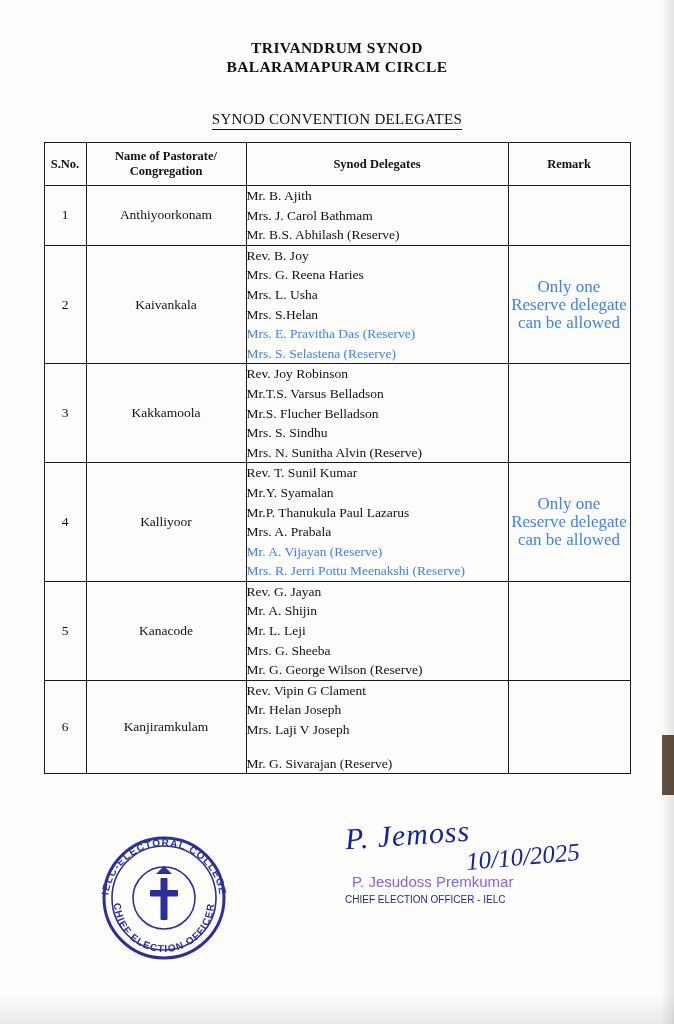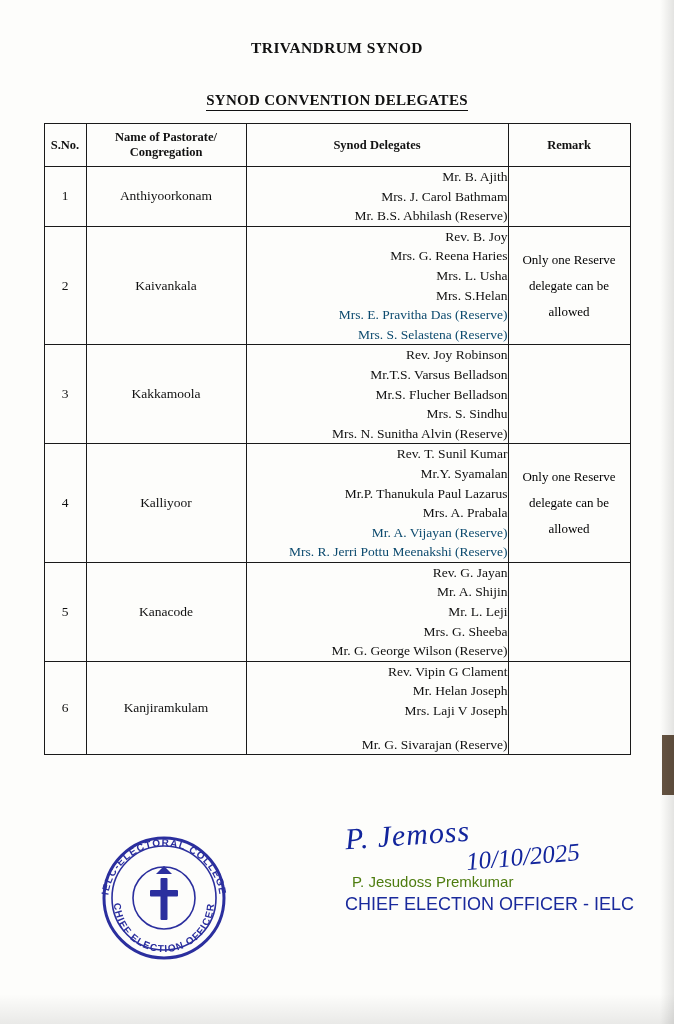--- a/index.html
+++ b/index.html
@@ -51,21 +51,21 @@
     padding-top: 38px;
   }
   .header .line {
     font-weight: bold;
     font-size: 15.5px;
     letter-spacing: .4px;
     line-height: 19px;
   }
   .subtitle {
     text-align: center;
-    font-weight: bold;
+    font-weight: normal;
     font-size: 15px;
     margin-top: 18px;
     letter-spacing: .3px;
     position: relative;
     display: inline-block;
   }
   .subtitle-wrap {
     text-align: center;
     margin-top: 17px;
   }
@@ -105,27 +105,27 @@
     text-align: center;
     font-size: 13.5px;
   }
   td.delegates-cell {
     padding: 3px 0 3px 8px;
     font-size: 13.5px;
     line-height: 19.6px;
   }
   td.remark-cell {
     text-align: center;
-    font-size: 13px;
-    line-height: 26px;
-    color: #000000;
+    font-size: 17px;
+    line-height: 18px;
+    color: #3b82f6;
     padding: 2px 4px;
   }
-  .name { white-space: nowrap; text-align: right; }
-  .name.reserve-red { color: #0c4a6e; margin-left: 32px; }
+  .name { white-space: nowrap; }
+  .name.reserve-red { color: #3b82f6; }
   .name.spacer-before { margin-top: 14px; }
   
   .footer {
     position: absolute;
     left: 0;
     top: 800px;
     width: 674px;
     height: 224px;
   }
   .seal {
@@ -158,40 +158,41 @@
     font-style: italic;
     transform: rotate(-5deg);
     white-space: nowrap;
   }
   .sig-name {
     position: absolute;
     left: 352px;
     top: 73px;
     font-family: "Liberation Sans", sans-serif;
     font-size: 15px;
-    color: #4d7c0f;
+    color: #8b5cf6;
     white-space: nowrap;
   }
   .sig-title {
     position: absolute;
     left: 345px;
     top: 94px;
     font-family: "Liberation Sans", sans-serif;
-    font-size: 18px;
+    font-size: 10px;
     color: #1a2a9c;
     white-space: nowrap;
   }
 </style>
 </head>
 <body>
 
 <div class="page">
 
   <div class="header">
     <div class="line">TRIVANDRUM  SYNOD</div>
+    <div class="line">BALARAMAPURAM CIRCLE</div>
   </div>
 
   <div class="subtitle-wrap">
     <span class="subtitle subtitle-underline">SYNOD CONVENTION DELEGATES</span>
   </div>
 
   <table class="delegates">
     <colgroup>
       <col class="col-sno">
       <col class="col-past">

